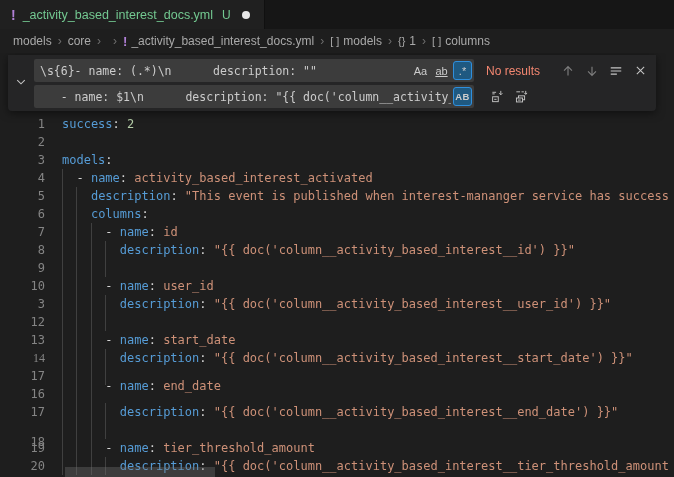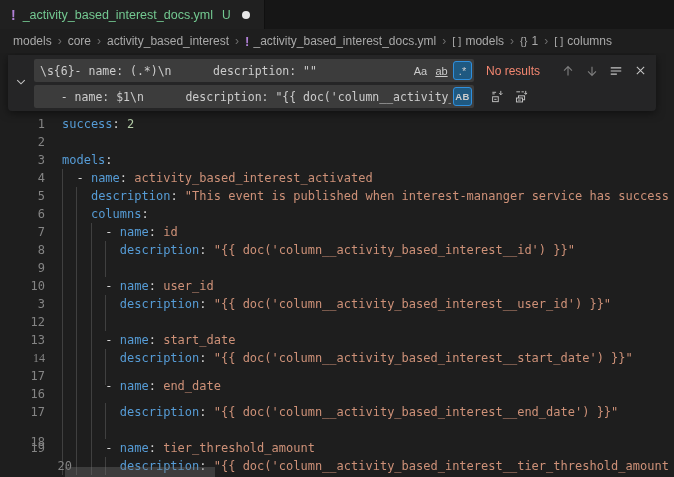--- a/index.html
+++ b/index.html
@@ -74,23 +74,20 @@
 
   <div class="breadcrumbs" id="breadcrumb">
       <span class="bc-item">
         <span>models</span>
       </span>
       <span class="bc-sep">›</span>
       <span class="bc-item">
         <span>core</span>
       </span>
       <span class="bc-sep">›</span>
-      <span class="bc-item">
-        <span>activity_based_interest</span>
-      </span>
       <span class="bc-sep">›</span>
       <span class="bc-item">
         <span class="bc-ico yaml">!</span>
         <span>_activity_based_interest_docs.yml</span>
       </span>
       <span class="bc-sep">›</span>
       <span class="bc-item">
         <span class="bc-ico array">[ ]</span>
         <span>models</span>
       </span>
@@ -130,21 +127,21 @@
         <div class="ln" style="top: 224px;">10</div>
         <div class="ln" style="top: 242px;">3</div>
         <div class="ln" style="top: 260px;">12</div>
         <div class="ln" style="top: 278px;">13</div>
         <div class="ln" style="top: 296px; font-family: Liberation Serif, serif;">14</div>
         <div class="ln" style="top: 314px;">17</div>
         <div class="ln" style="top: 332px;">16</div>
         <div class="ln" style="top: 350px;">17</div>
         <div class="ln" style="top: 380px;">18</div>
         <div class="ln" style="top: 386px;">19</div>
-        <div class="ln" style="top: 404px; padding-left: 27px;">20</div>
+        <div class="ln" style="top: 404px;">20</div>
       </div>
     <div id="codelines">
         <div class="code-line" style="top: 62px;"><span class="c-key">success</span><span class="c-pun">: </span><span class="c-num">2</span></div>
         <div class="code-line" style="top: 80px;"></div>
         <div class="code-line" style="top: 98px;"><span class="c-key">models</span><span class="c-pun">:</span></div>
         <div class="code-line" style="top: 116px;"><span class="c-pun">  - </span><span class="c-key">name</span><span class="c-pun">: </span><span class="c-str">activity_based_interest_activated</span></div>
         <div class="code-line" style="top: 134px;"><span class="c-pun">    </span><span class="c-key">description</span><span class="c-pun">: </span><span class="c-str">"This event is published when interest-mananger service has success</span></div>
         <div class="code-line" style="top: 152px;"><span class="c-pun">    </span><span class="c-key">columns</span><span class="c-pun">:</span></div>
         <div class="code-line" style="top: 170px;"><span class="c-pun">      - </span><span class="c-key">name</span><span class="c-pun">: </span><span class="c-str">id</span></div>
         <div class="code-line" style="top: 188px;"><span class="c-pun">        </span><span class="c-key">description</span><span class="c-pun">: </span><span class="c-str">"{{ doc('column__activity_based_interest__id') }}"</span></div>

